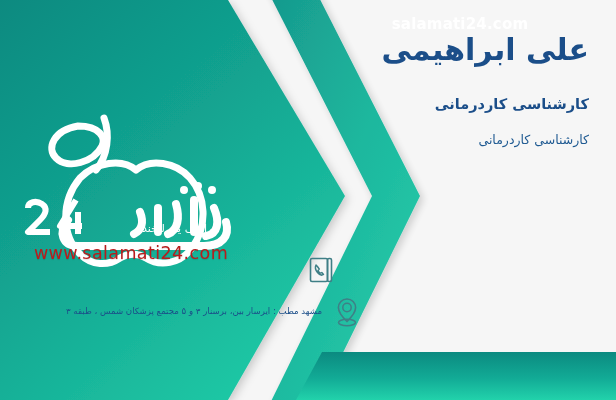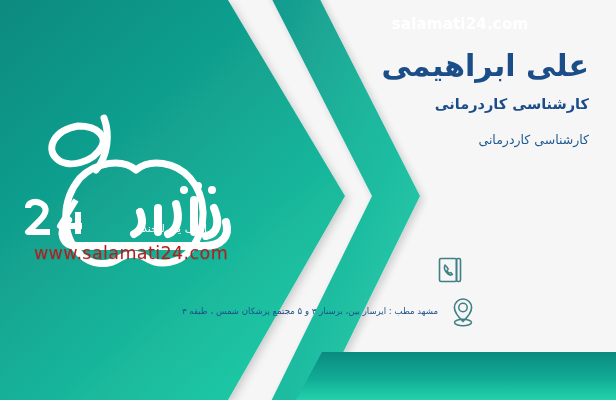--- a/index.html
+++ b/index.html
@@ -68,21 +68,21 @@
     color: #ffffff;
     font-size: 11px;
     direction: rtl;
     letter-spacing: 1.2px;
   }
 
   
   .person-name {
     position: absolute;
     right: 27px;
-    top: 48px;
+    top: 32px;
     font-size: 30px;
     font-weight: bold;
     color: #1b4e89;
     direction: rtl;
     text-align: right;
     letter-spacing: 0.5px;
   }
   .person-role {
     position: absolute;
     right: 27px;
@@ -103,21 +103,21 @@
     direction: rtl;
     text-align: right;
   }
 
   
   .contact-row {
     position: absolute;
     display: flex;
     flex-direction: row;
     align-items: center;
-    justify-content: center;
+    justify-content: flex-end;
     direction: rtl;
   }
   .contact-phone {
     right: 20px;
     top: 252px;
     width: 300px;
     height: 36px;
   }
   .contact-address {
     right: 20px;

